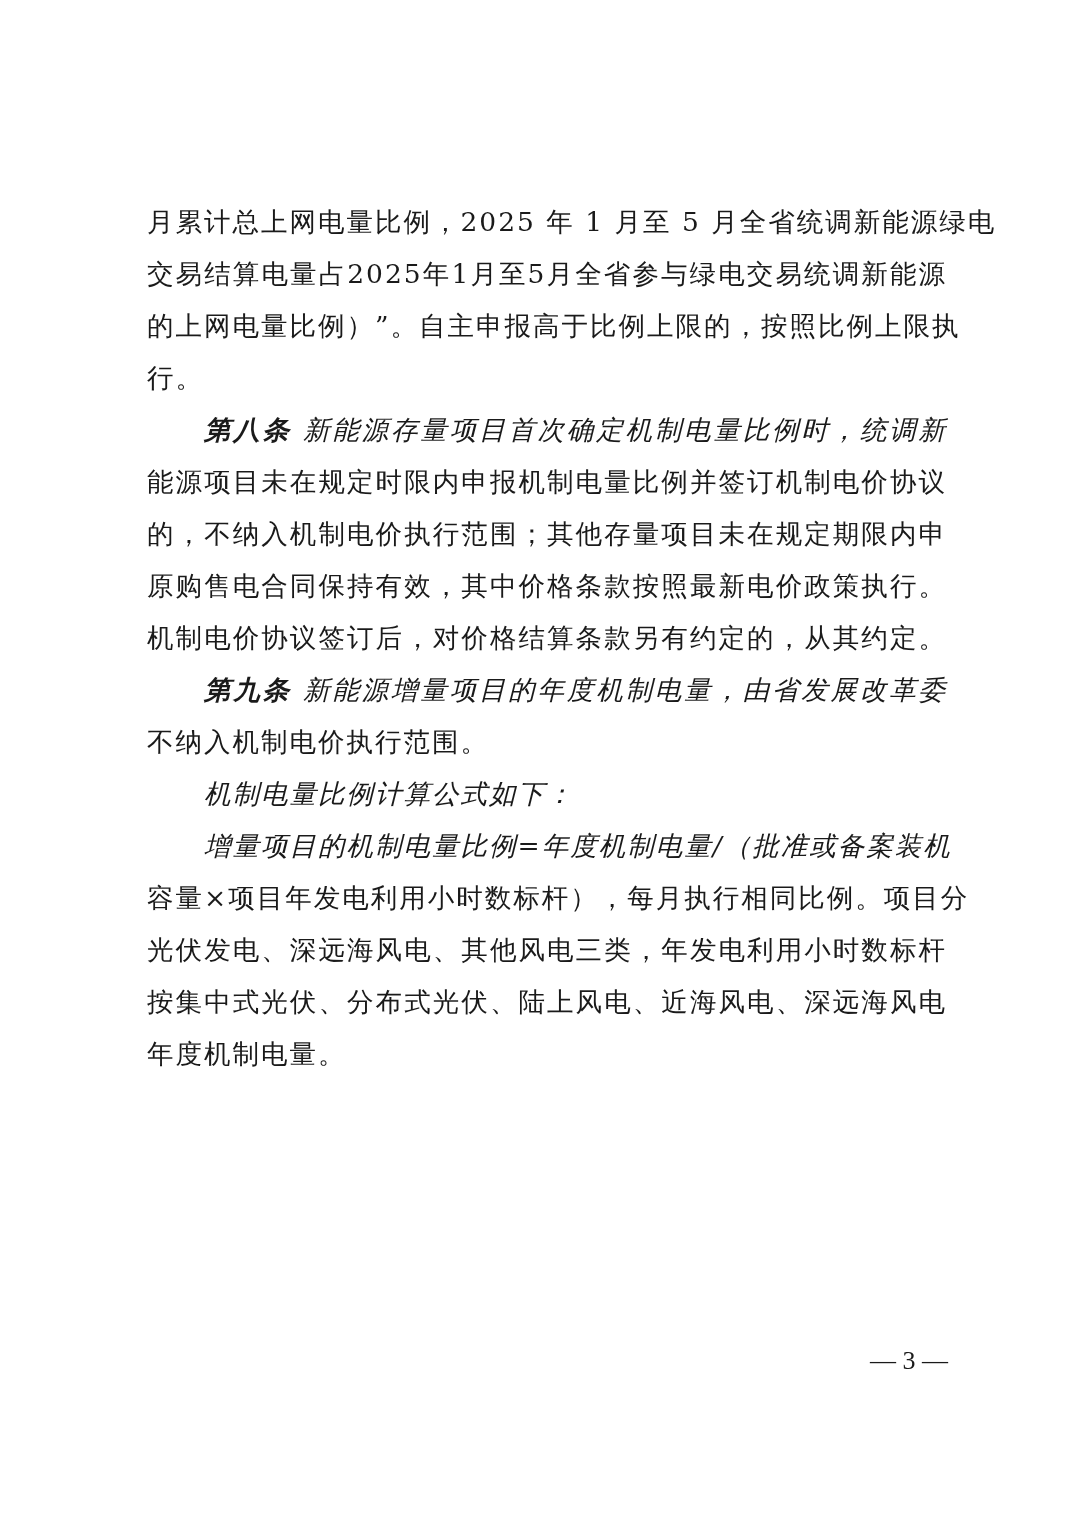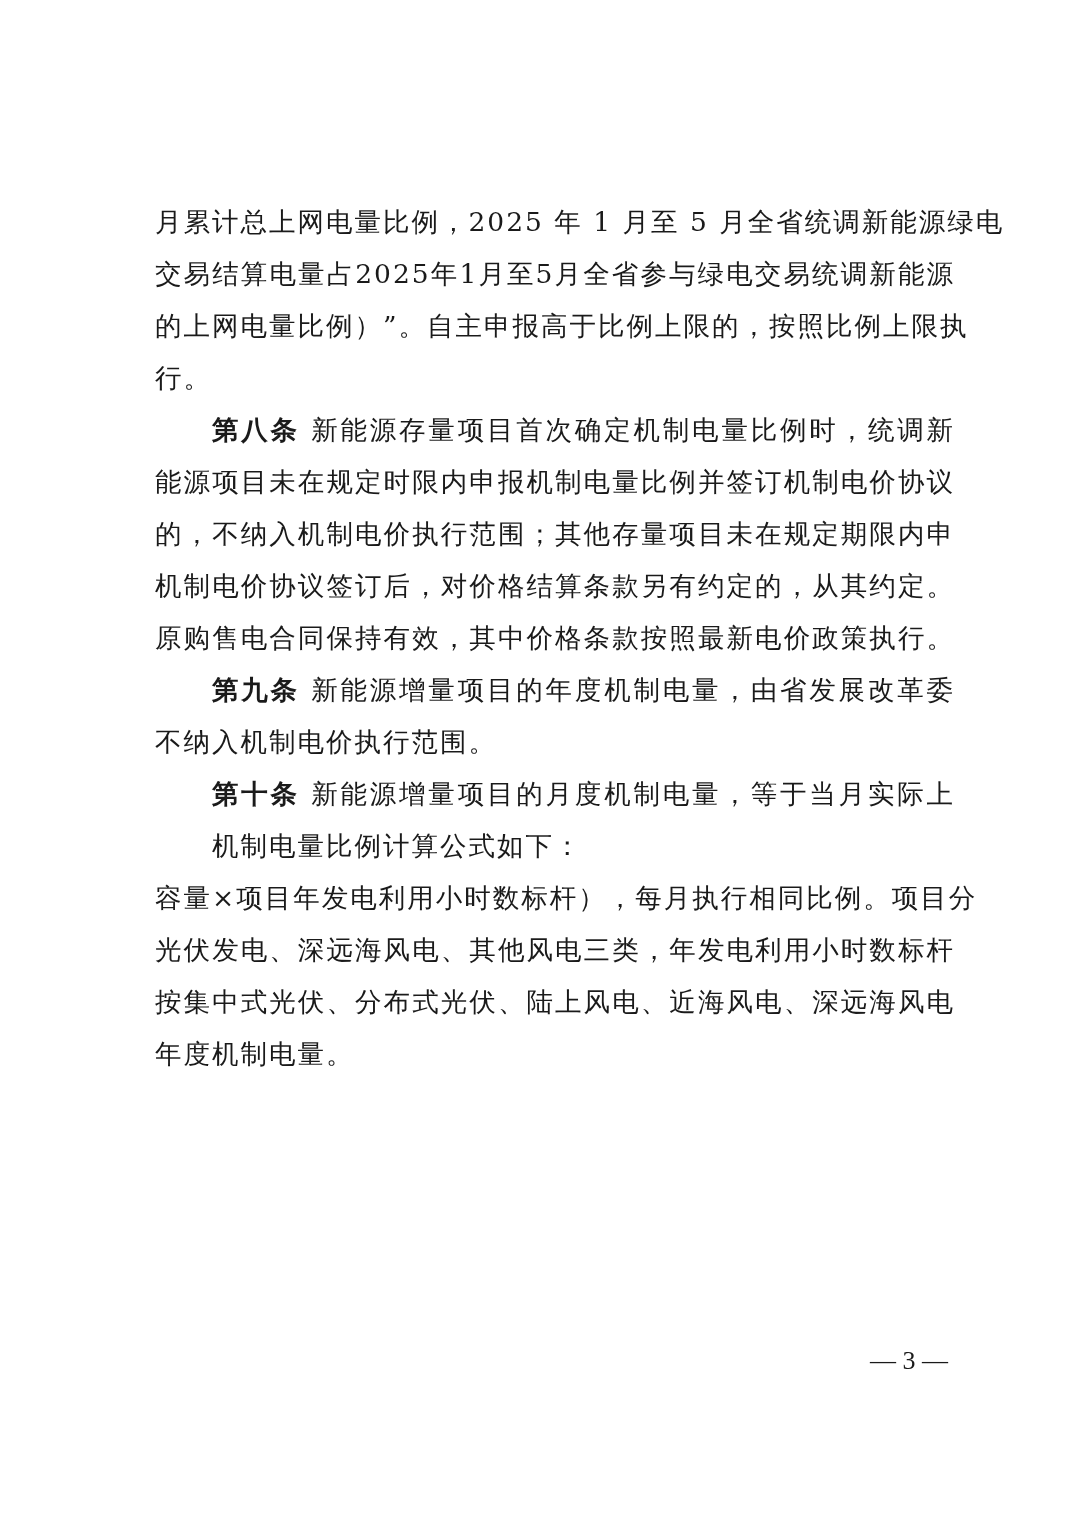--- a/index.html
+++ b/index.html
@@ -13,36 +13,36 @@
       position: relative;
       overflow: hidden;
       font-family: "DejaVu Serif", "Liberation Serif", serif;
       color: #1a1a1a;
     }
     .page {
       position: absolute;
       left: 147px;
       top: 196px;
       width: 800px;
-      margin-left: 8px;
     }
     .line {
       height: 52px;
       line-height: 52px;
       font-size: 26.5px;
       letter-spacing: 2px;
       white-space: nowrap;
       overflow: visible;
     }
     .line.justify {
       text-align: justify;
       text-align-last: justify;
     }
     .indent {
       padding-left: 57px;
+      font-style: italic;
     }
     .bold {
       font-weight: bold;
     }
     .page-number {
       position: absolute;
       top: 1346px;
       left: 828px;
       width: 120px;
       font-size: 26px;
@@ -56,28 +56,28 @@
 
 <div class="page">
   <div class="line justify"><span>月累计总上网电量比例，2025 年 1 月至 5 月全省统调新能源绿电</span></div>
   <div class="line justify"><span>交易结算电量占2025年1月至5月全省参与绿电交易统调新能源</span></div>
   <div class="line justify"><span>的上网电量比例）”。自主申报高于比例上限的，按照比例上限执</span></div>
   <div class="line"><span>行。</span></div>
 
   <div class="line justify indent"><span class="bold">第八条</span><span> 新能源存量项目首次确定机制电量比例时，统调新</span></div>
   <div class="line justify"><span>能源项目未在规定时限内申报机制电量比例并签订机制电价协议</span></div>
   <div class="line justify"><span>的，不纳入机制电价执行范围；其他存量项目未在规定期限内申</span></div>
+  <div class="line justify"><span>原购售电合同保持有效，其中价格条款按照最新电价政策执行。</span></div>
   <div class="line justify"><span>机制电价协议签订后，对价格结算条款另有约定的，从其约定。</span></div>
-  <div class="line justify"><span>原购售电合同保持有效，其中价格条款按照最新电价政策执行。</span></div>
 
   <div class="line justify indent"><span class="bold">第九条</span><span> 新能源增量项目的年度机制电量，由省发展改革委</span></div>
   <div class="line"><span>不纳入机制电价执行范围。</span></div>
 
-  <div class="line justify indent"><span class="bold">第十条</span><span> 新能源增量项目的月度机制电量，等于当月实际上</span></div>
 
   <div class="line indent"><span>机制电量比例计算公式如下：</span></div>
+  <div class="line justify indent"><span>增量项目的机制电量比例=年度机制电量/（批准或备案装机</span></div>
   <div class="line justify"><span>容量×项目年发电利用小时数标杆），每月执行相同比例。项目分</span></div>
   <div class="line justify"><span>光伏发电、深远海风电、其他风电三类，年发电利用小时数标杆</span></div>
   <div class="line justify"><span>按集中式光伏、分布式光伏、陆上风电、近海风电、深远海风电</span></div>
   <div class="line"><span>年度机制电量。</span></div>
 </div>
 
 <div class="page-number">—  3  —</div>
 
 </body></html>

